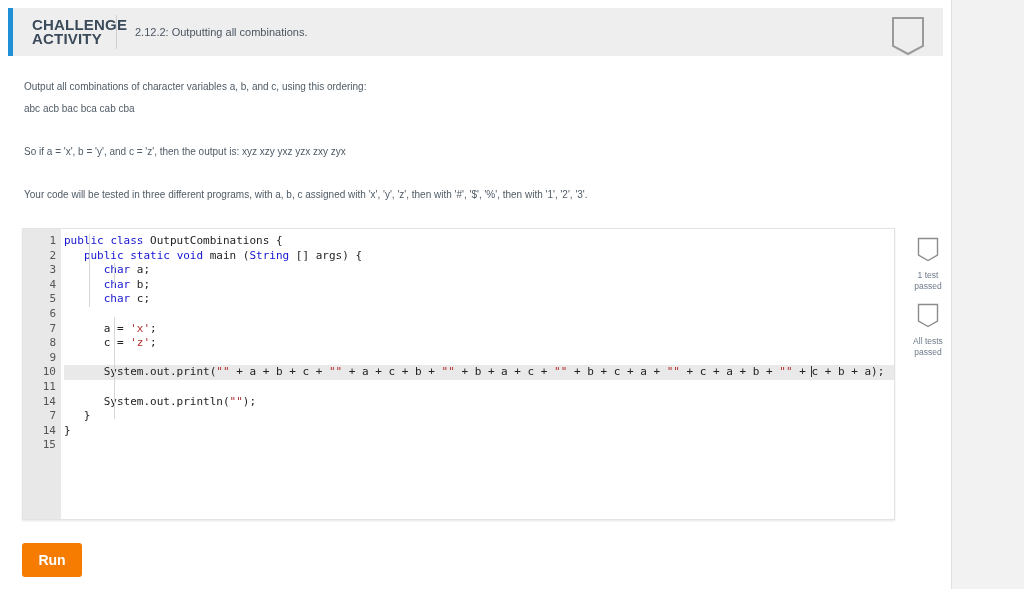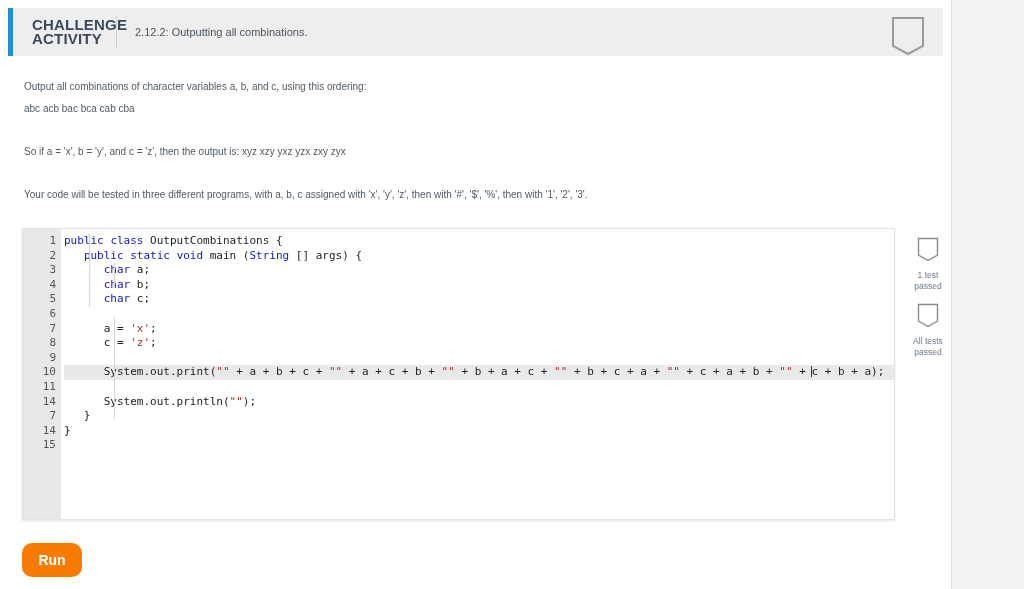--- a/index.html
+++ b/index.html
@@ -156,21 +156,21 @@
   
   .run-btn {
     position: absolute;
     left: 22px;
     top: 543px;
     width: 60px;
     height: 34px;
     background: #f57c00;
     color: #ffffff;
     border: none;
-    border-radius: 10px;
+    border-radius: 3px;
     font-size: 14px;
     font-weight: bold;
     font-family: "Liberation Sans", sans-serif;
     cursor: pointer;
     line-height: 34px;
     padding: 0;
     text-align: center;
   }
 </style>
 </head>

